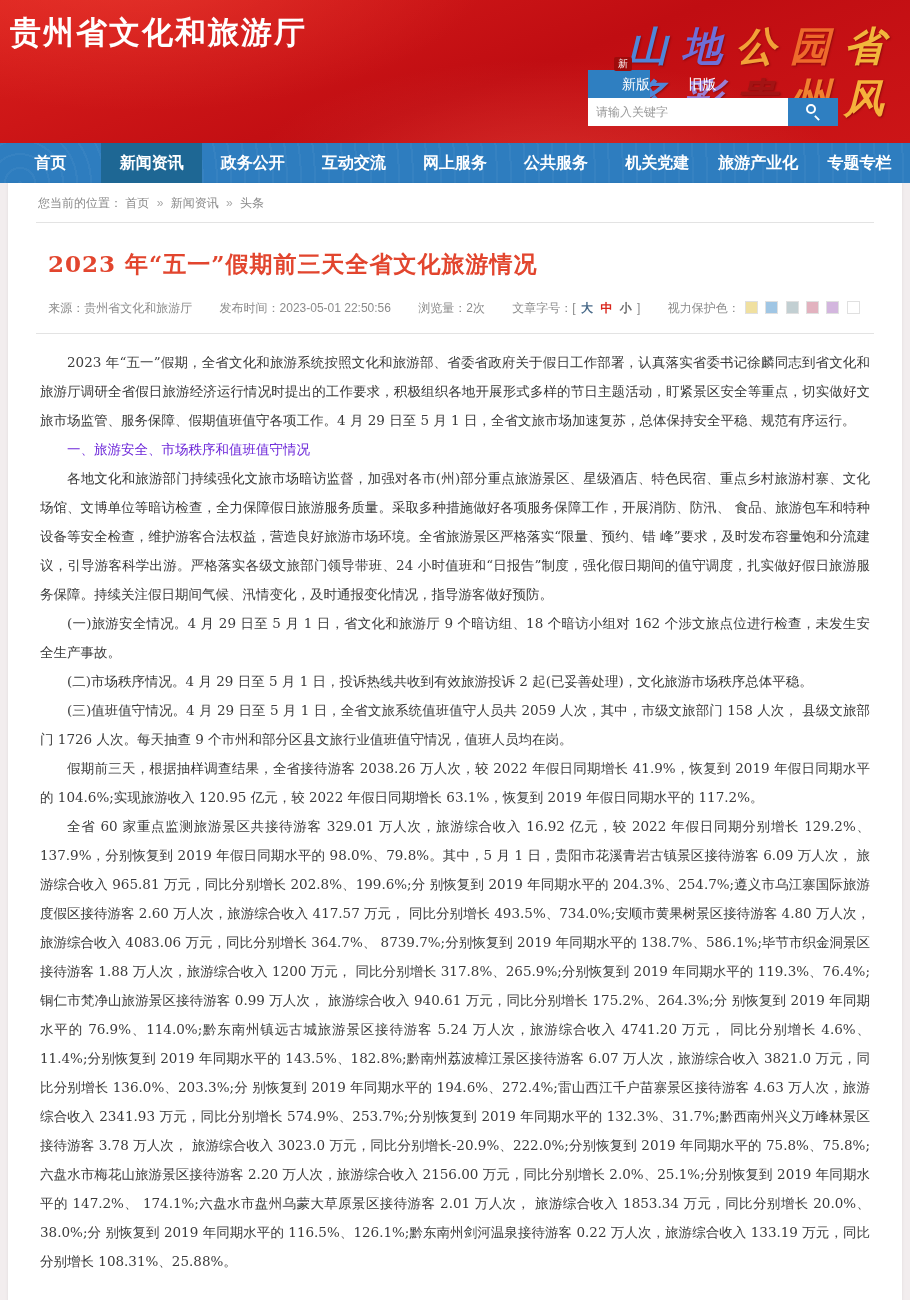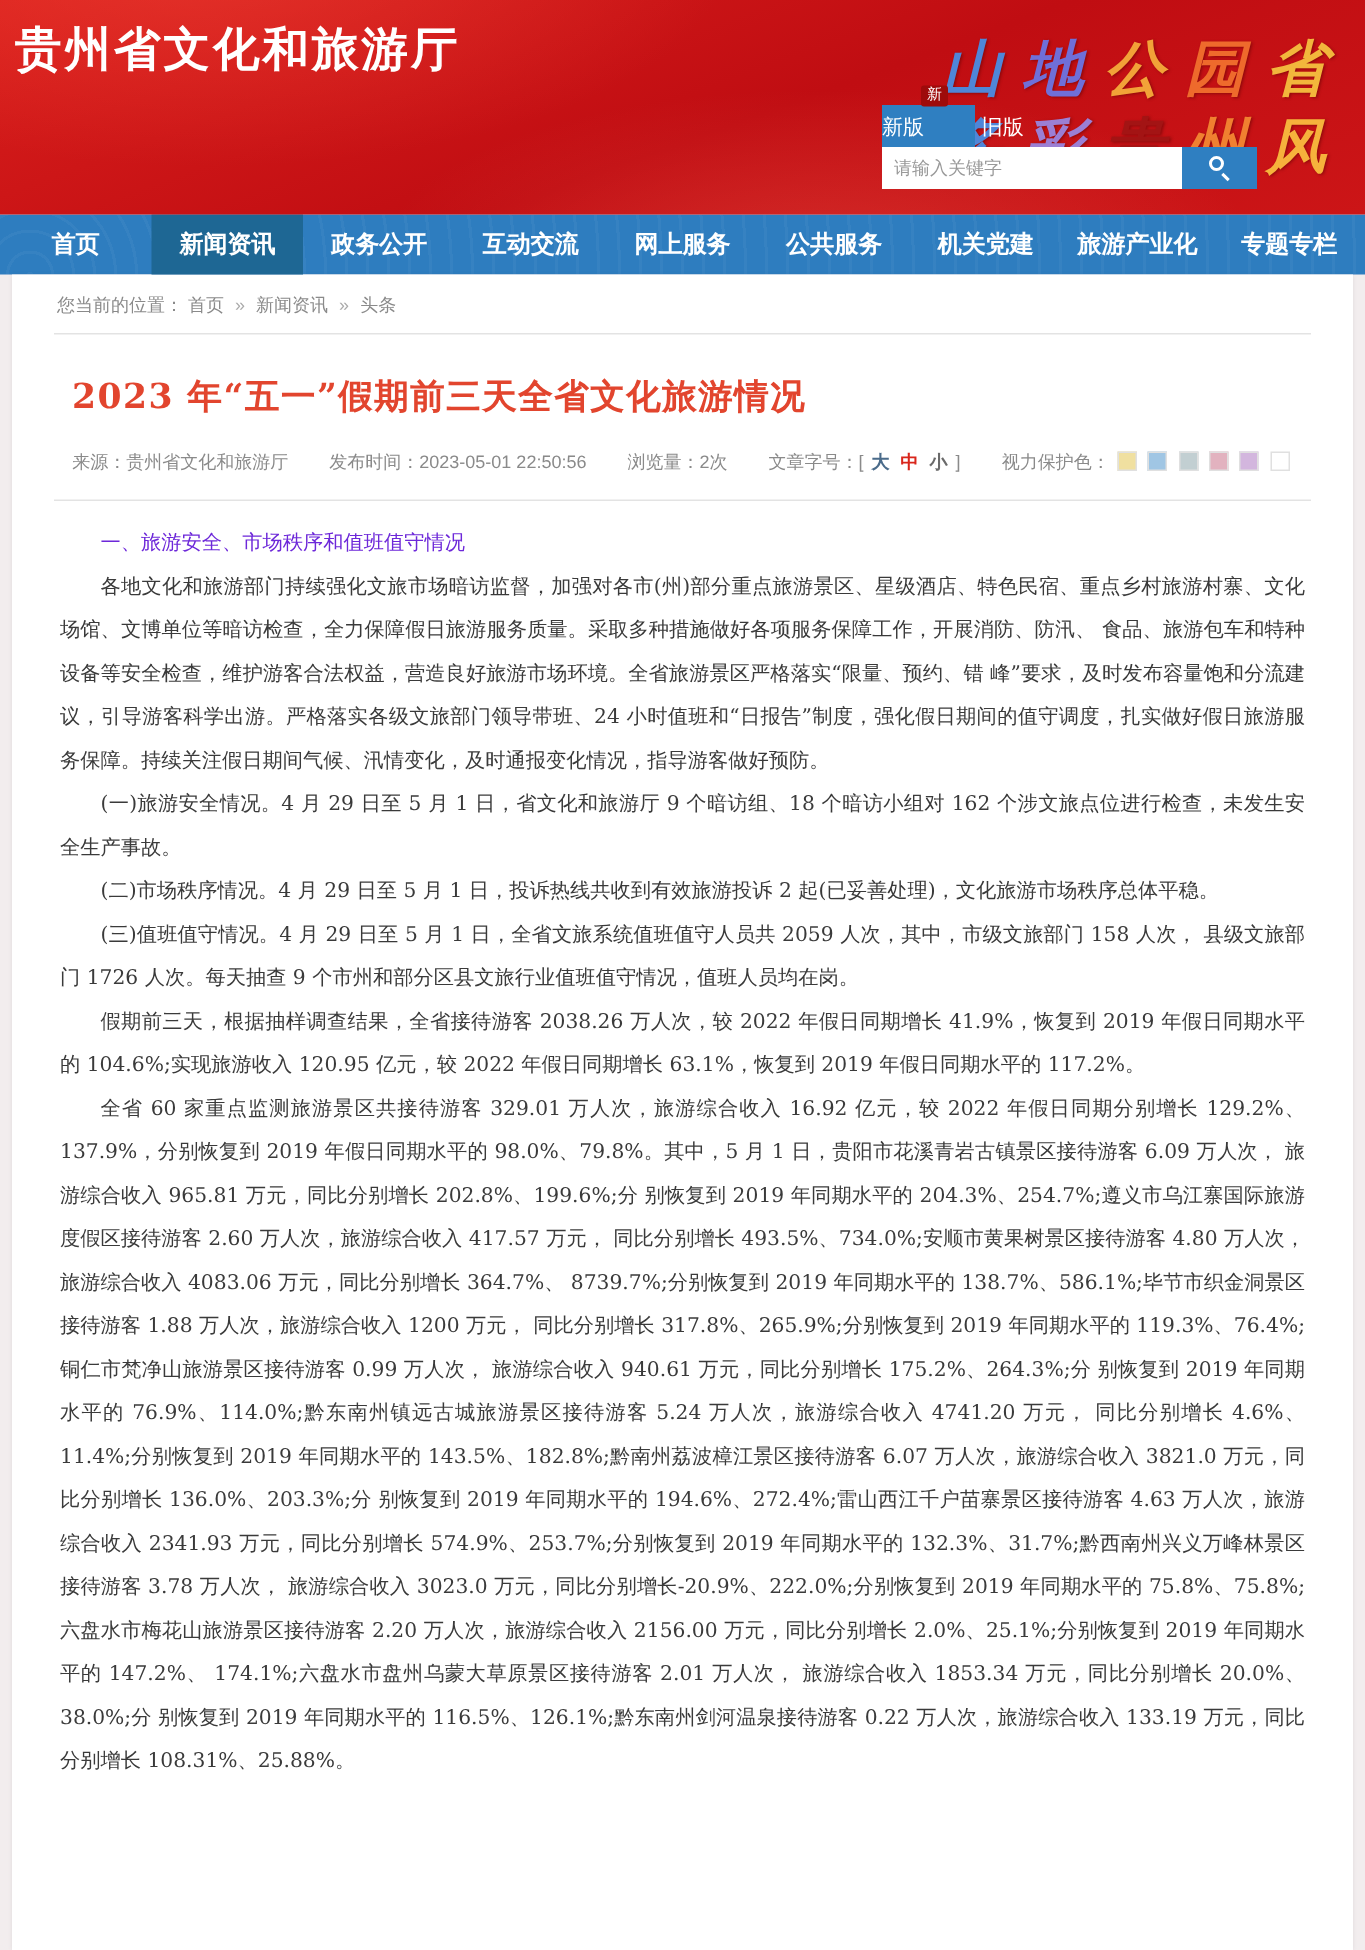--- a/index.html
+++ b/index.html
@@ -20,21 +20,21 @@
   .site-title{ position:absolute; left:10px; top:12px; color:#fff; font-size:31px; font-weight:bold; letter-spacing:2px; }
   .site-url{ position:absolute; left:11px; top:56px; color:#fff; font-size:21px; font-weight:bold; }
   .slogan{ position:absolute; right:12px; top:20px; text-align:right;
     font-family:"DejaVu Serif","Liberation Serif",serif; font-style:italic; font-weight:bold; }
   .slogan-row{ height:52px; line-height:52px; font-size:40px; letter-spacing:14px; white-space:nowrap;
     text-shadow:1px 1px 2px rgba(80,0,0,.45); }
   .search-zone{ position:absolute; left:588px; top:70px; width:250px; }
   .tab-row{ position:relative; height:28px; }
   .new-badge{ position:absolute; left:26px; top:-13px; background:#9e0b0b; color:#fff; font-size:10px;
     padding:1px 4px; border-radius:2px; line-height:12px; }
-  .ver-tab{ display:inline-block; width:62px; height:28px; line-height:28px; text-align:left;
+  .ver-tab{ display:inline-block; width:62px; height:28px; line-height:28px; text-align:right;
     color:#fff; font-size:14px; cursor:pointer; }
   .ver-tab.active{ background:#2f7fc1; }
   .search-row{ display:flex; height:28px; }
   .search-input{ flex:1; height:28px; border:none; outline:none; padding:0 8px;
     font-size:12px; color:#555; background:#fff; }
   .search-input::placeholder{ color:#999; }
   .search-btn{ width:50px; height:28px; background:#2f7fc1; border:none; cursor:pointer; position:relative; }
   .mag{ position:absolute; left:18px; top:6px; width:10px; height:10px;
     border:2px solid #fff; border-radius:50%; }
   .mag::after{ content:""; position:absolute; left:8px; top:9px; width:2px; height:6px;
@@ -147,20 +147,21 @@
       <span class="swatch" style="background: rgb(194, 207, 210);"></span>
       <span class="swatch" style="background: rgb(226, 178, 191);"></span>
       <span class="swatch" style="background: rgb(211, 182, 222);"></span>
       <span class="swatch" style="background: rgb(255, 255, 255);"></span>
     </span>
   </div>
 
   <div class="rule"></div>
 
   <div class="article-body">
+    <p>2023 年“五一”假期，全省文化和旅游系统按照文化和旅游部、省委省政府关于假日工作部署，认真落实省委书记徐麟同志到省文化和旅游厅调研全省假日旅游经济运行情况时提出的工作要求，积极组织各地开展形式多样的节日主题活动，盯紧景区安全等重点，切实做好文旅市场监管、服务保障、假期值班值守各项工作。4 月 29 日至 5 月 1 日，全省文旅市场加速复苏，总体保持安全平稳、规范有序运行。</p>
     <p class="hd">一、旅游安全、市场秩序和值班值守情况</p>
     <p>各地文化和旅游部门持续强化文旅市场暗访监督，加强对各市(州)部分重点旅游景区、星级酒店、特色民宿、重点乡村旅游村寨、文化场馆、文博单位等暗访检查，全力保障假日旅游服务质量。采取多种措施做好各项服务保障工作，开展消防、防汛、 食品、旅游包车和特种设备等安全检查，维护游客合法权益，营造良好旅游市场环境。全省旅游景区严格落实“限量、预约、错 峰”要求，及时发布容量饱和分流建议，引导游客科学出游。严格落实各级文旅部门领导带班、24 小时值班和“日报告”制度，强化假日期间的值守调度，扎实做好假日旅游服务保障。持续关注假日期间气候、汛情变化，及时通报变化情况，指导游客做好预防。</p>
     <p>(一)旅游安全情况。4 月 29 日至 5 月 1 日，省文化和旅游厅 9 个暗访组、18 个暗访小组对 162 个涉文旅点位进行检查，未发生安全生产事故。</p>
     <p>(二)市场秩序情况。4 月 29 日至 5 月 1 日，投诉热线共收到有效旅游投诉 2 起(已妥善处理)，文化旅游市场秩序总体平稳。</p>
     <p>(三)值班值守情况。4 月 29 日至 5 月 1 日，全省文旅系统值班值守人员共 2059 人次，其中，市级文旅部门 158 人次， 县级文旅部门 1726 人次。每天抽查 9 个市州和部分区县文旅行业值班值守情况，值班人员均在岗。</p>
     <p>假期前三天，根据抽样调查结果，全省接待游客 2038.26 万人次，较 2022 年假日同期增长 41.9%，恢复到 2019 年假日同期水平的 104.6%;实现旅游收入 120.95 亿元，较 2022 年假日同期增长 63.1%，恢复到 2019 年假日同期水平的 117.2%。</p>
     <p>全省 60 家重点监测旅游景区共接待游客 329.01 万人次，旅游综合收入 16.92 亿元，较 2022 年假日同期分别增长 129.2%、 137.9%，分别恢复到 2019 年假日同期水平的 98.0%、79.8%。其中，5 月 1 日，贵阳市花溪青岩古镇景区接待游客 6.09 万人次， 旅游综合收入 965.81 万元，同比分别增长 202.8%、199.6%;分 别恢复到 2019 年同期水平的 204.3%、254.7%;遵义市乌江寨国际旅游度假区接待游客 2.60 万人次，旅游综合收入 417.57 万元， 同比分别增长 493.5%、734.0%;安顺市黄果树景区接待游客 4.80 万人次，旅游综合收入 4083.06 万元，同比分别增长 364.7%、 8739.7%;分别恢复到 2019 年同期水平的 138.7%、586.1%;毕节市织金洞景区接待游客 1.88 万人次，旅游综合收入 1200 万元， 同比分别增长 317.8%、265.9%;分别恢复到 2019 年同期水平的 119.3%、76.4%;铜仁市梵净山旅游景区接待游客 0.99 万人次， 旅游综合收入 940.61 万元，同比分别增长 175.2%、264.3%;分 别恢复到 2019 年同期水平的 76.9%、114.0%;黔东南州镇远古城旅游景区接待游客 5.24 万人次，旅游综合收入 4741.20 万元， 同比分别增长 4.6%、11.4%;分别恢复到 2019 年同期水平的 143.5%、182.8%;黔南州荔波樟江景区接待游客 6.07 万人次，旅游综合收入 3821.0 万元，同比分别增长 136.0%、203.3%;分 别恢复到 2019 年同期水平的 194.6%、272.4%;雷山西江千户苗寨景区接待游客 4.63 万人次，旅游综合收入 2341.93 万元，同比分别增长 574.9%、253.7%;分别恢复到 2019 年同期水平的 132.3%、31.7%;黔西南州兴义万峰林景区接待游客 3.78 万人次， 旅游综合收入 3023.0 万元，同比分别增长-20.9%、222.0%;分别恢复到 2019 年同期水平的 75.8%、75.8%;六盘水市梅花山旅游景区接待游客 2.20 万人次，旅游综合收入 2156.00 万元，同比分别增长 2.0%、25.1%;分别恢复到 2019 年同期水平的 147.2%、 174.1%;六盘水市盘州乌蒙大草原景区接待游客 2.01 万人次， 旅游综合收入 1853.34 万元，同比分别增长 20.0%、38.0%;分 别恢复到 2019 年同期水平的 116.5%、126.1%;黔东南州剑河温泉接待游客 0.22 万人次，旅游综合收入 133.19 万元，同比分别增长 108.31%、25.88%。</p>
 
   </div>
 </div>

